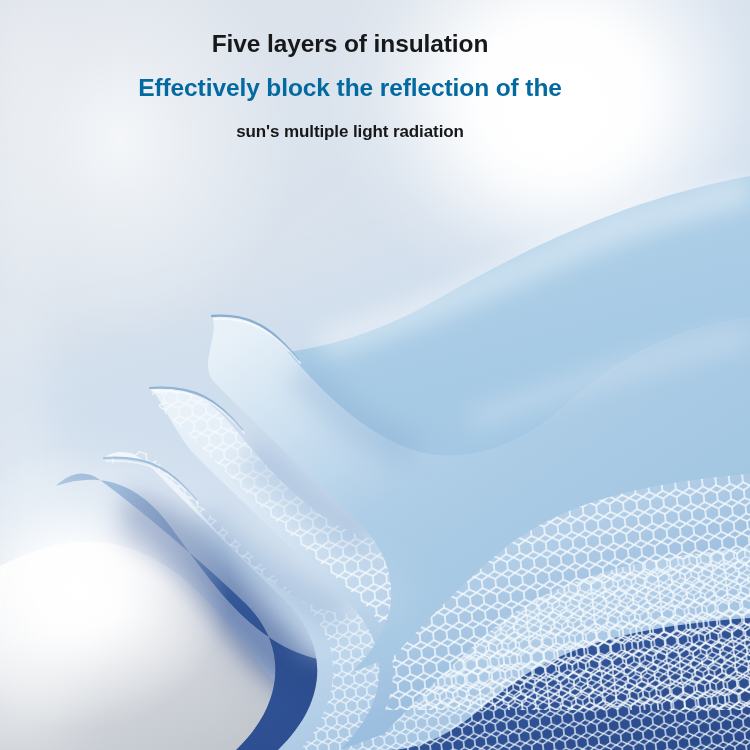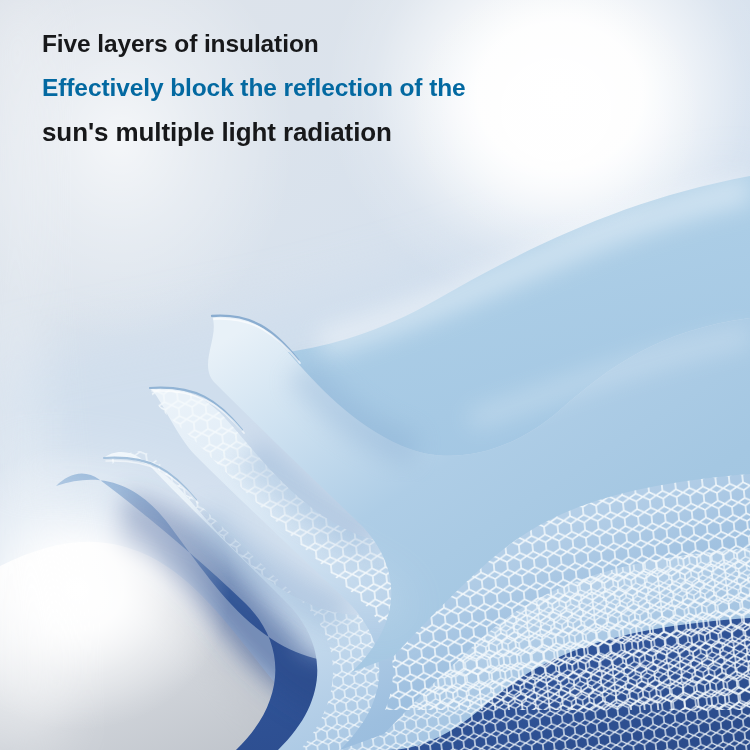--- a/index.html
+++ b/index.html
@@ -325,19 +325,19 @@
 
     <ellipse cx="78" cy="588" rx="152" ry="142" fill="url(#glowLL)"></ellipse>
 
     <path d="M40,0 C 20,180 30,380 60,560 C 74,640 70,700 62,750 L0,750 L0,0 Z" fill="#ffffff" opacity="0.30" filter="url(#blurLg)"></path>
 
     <path d="M0,470 C 90,456 170,480 240,520 C 300,554 350,590 400,612" stroke="#ffffff" stroke-width="26" fill="none" opacity="0.30" filter="url(#blurLg)"></path>
 
     <ellipse cx="556" cy="110" rx="150" ry="140" fill="url(#glowTR)" opacity="0.55"></ellipse>
   </svg>
 
-  <div id="headline" style="left: 42px; top: 22px;">
+  <div id="headline" style="left: 30px; top: 22px; text-align: center;">
     <div class="line" style="font-size: 24.5px; line-height: 44px; color: rgb(23, 24, 26); font-weight: bold;">Five layers of insulation</div>
     <div class="line" style="font-size: 24.5px; line-height: 44px; color: #0369a1; font-weight: bold;">Effectively block the reflection of the</div>
-    <div class="line" style="font-size: 26px; line-height: 44px; color: rgb(23, 24, 26); font-weight: bold;">sun's multiple light radiation</div>
+    <div class="line" style="font-size: 17px; line-height: 44px; color: rgb(23, 24, 26); font-weight: bold;">sun's multiple light radiation</div>
   </div>
 
 </div>
 
 </body></html>

